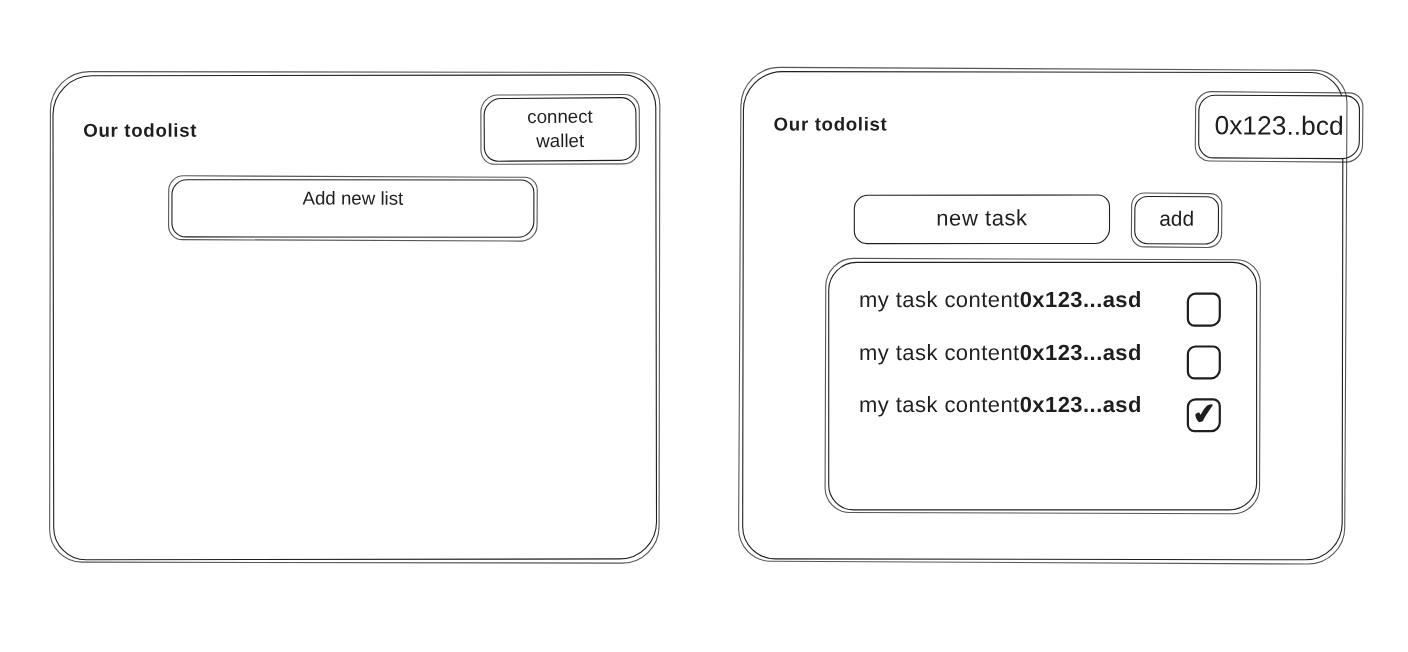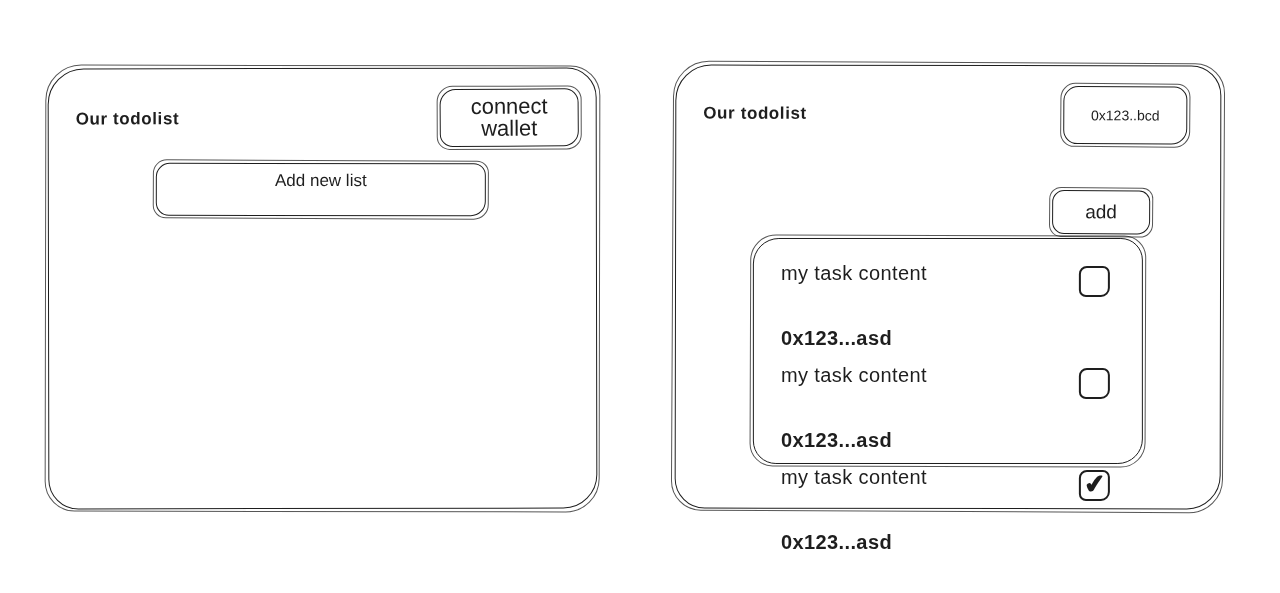--- a/index.html
+++ b/index.html
@@ -47,29 +47,29 @@
     display:flex;align-items:center;justify-content:center;
     text-align:center;
     cursor:pointer;
     font-family:"Liberation Sans", sans-serif;
     color:var(--stroke);
   }
 
   .connect-wallet{
     right:17px;top:20px;width:139px;height:58px;
     border-radius:16px 14px 15px 13px;
-    font-size:22px;line-height:22px;
+    font-size:17px;line-height:22px;
     padding:0 18px;
     transform:rotate(-.3deg);
   }
 
   .wallet-address{
-    left:387px;top:20px;width:124px;height:58px;
+    left:413px;top:20px;width:147px;height:58px;
     border-radius:15px 13px 16px 14px;
-    font-size:14px;
+    font-size:24px;
     transform:rotate(.2deg);
   }
 
   .add-new-list{
     left:107px;top:94px;width:330px;height:53px;
     border-radius:14px 12px 15px 13px;
     font-size:17px;
     align-items:flex-start;
     padding-top:7px;
     transform:rotate(.15deg);
@@ -81,41 +81,40 @@
     font-size:20px;
     text-align:center;
     letter-spacing:.5px;
     color:var(--stroke);
     outline:none;
     font-family:"Liberation Sans", sans-serif;
     transform:rotate(-.15deg);
   }
 
   .add-task{
-    left:355px;top:124px;width:98px;height:44px;
+    left:355px;top:112px;width:77px;height:44px;
     border-radius:12px 11px 13px 12px;
     font-size:19px;
     transform:rotate(.2deg);
-    margin-left:21px;
   }
 
   .task-list{
     left:77px;top:172px;width:390px;height:226px;
     border-radius:26px 22px 25px 23px;
     padding:22px 20px 0 27px;
     transform:rotate(-.1deg);
   }
 
   .task-row{
     display:flex;
     justify-content:space-between;
     align-items:flex-start;
     margin-bottom:12px;
   }
-  .task-text{display:flex;flex-direction:column;gap:40px;}
+  .task-text{display:flex;flex-direction:row;}
   .task-content{font-size:20px;line-height:25px;letter-spacing:.4px;font-weight:500;}
   .task-address{font-size:20px;line-height:25px;letter-spacing:.4px;font-weight:700;}
 
   .checkbox{
     position:relative;
     width:31px;height:31px;
     margin-top:5px;margin-right:12px;
     border:2px solid var(--stroke);
     border-radius:8px 7px 9px 7px;
     background:var(--bg);
@@ -140,20 +139,21 @@
   <section class="sketch panel panel-left">
     <div class="panel-title">Our todolist</div>
     <button class="sketch btn connect-wallet">connect wallet</button>
     <div class="sketch btn add-new-list">Add new list</div>
   </section>
 
   <section class="sketch panel panel-right">
     <div class="panel-title">Our todolist</div>
     <button class="sketch btn wallet-address">0x123..bcd</button>
 
+    <input class="sketch new-task" type="text" value="new task" style="">
 
     <button class="sketch btn add-task">add</button>
 
     <div class="sketch task-list">
 
       <div class="task-row">
         <div class="task-text">
           <span class="task-content">my task content</span>
           <span class="task-address">0x123...asd</span>
         </div>

